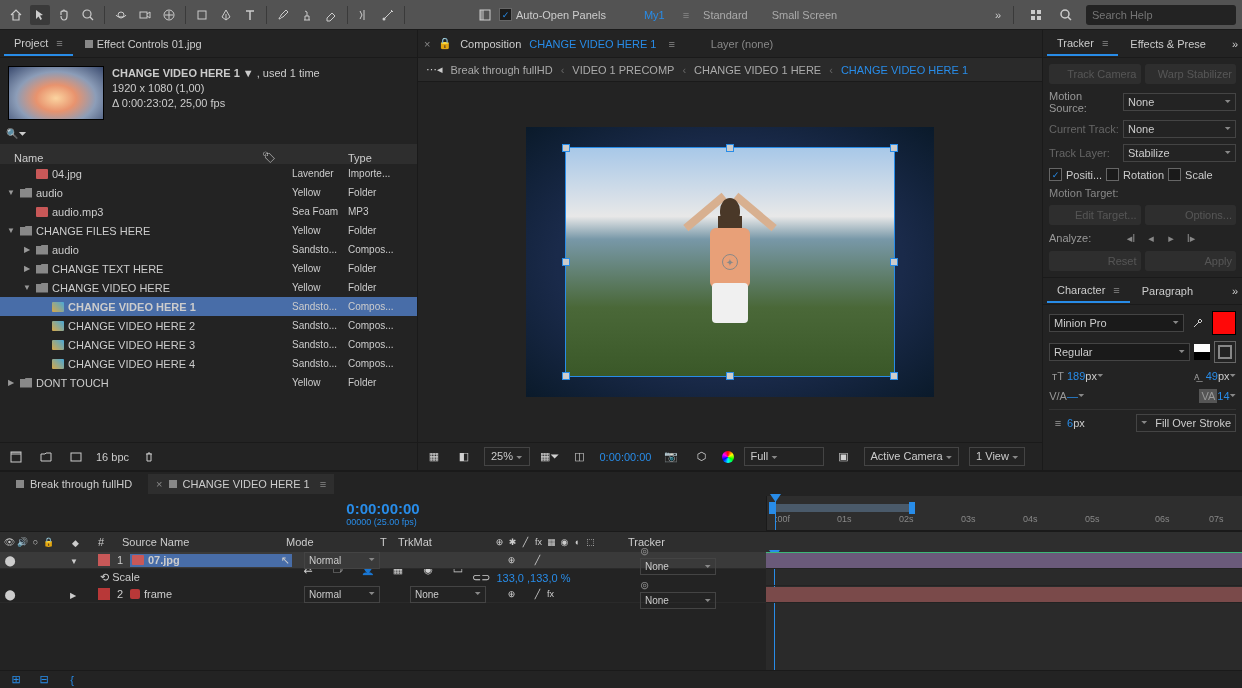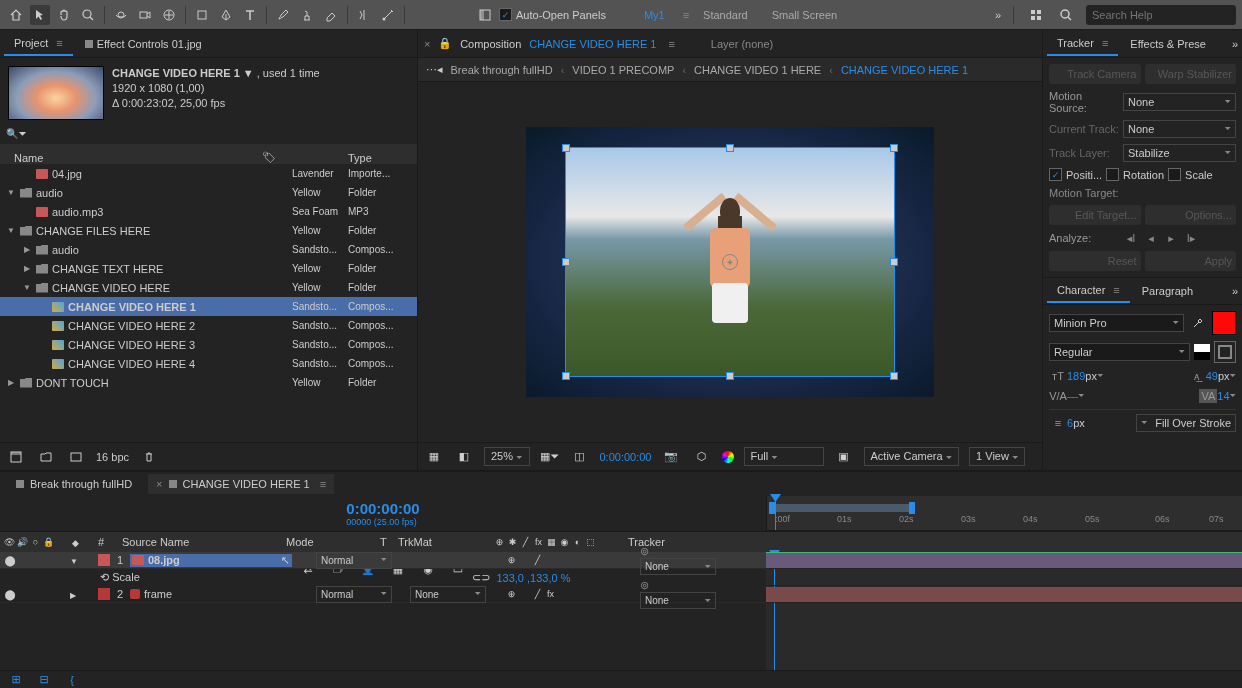--- a/index.html
+++ b/index.html
@@ -126,21 +126,21 @@
 .tl-col-switches{width:132px;display:flex;gap:2px;padding-left:4px}
 .tl-col-parent{flex:1;padding-left:6px}
 .tl-body{flex:1;display:flex}
 .tl-layers{width:766px}
 .tl-layer{height:17px;display:flex;align-items:center;padding:0 4px;border-bottom:1px solid #2a2a2a}
 .tl-layer.sel{background:#3a3a3a}
 .eye{width:12px;text-align:center;color:#ccc;font-size:10px}
 .tl-num{width:20px;text-align:center}
 .tl-lname{width:162px;display:flex;align-items:center;gap:4px}
 .tl-lname.editing{background:#486da8;padding:0 2px}
-.tl-mode{width:100px;padding-left:24px}
+.tl-mode{width:100px;padding-left:12px}
 .tl-mode-drop{border:1px solid #444;padding:1px 4px;font-size:10px;width:76px;display:inline-block}
 .tl-switches{width:132px;display:flex;gap:2px;color:#999;padding-left:4px;font-size:9px}
 .tl-parent{flex:1;padding-left:6px}
 .tl-prop{padding-left:100px;color:#999;font-size:10px;height:17px;display:flex;align-items:center;gap:6px}
 .tl-propval{color:#288ce8}
 .tl-tracks{flex:1;position:relative;background:#2a2a2a}
 .ruler{height:36px;background:#2e2e2e;position:relative;border-bottom:1px solid #1a1a1a}
 .ruler-mark{position:absolute;top:18px;font-size:9px;color:#888}
 .playhead{position:absolute;top:0;left:8px;width:1px;height:100%;background:#288ce8}
 .playhead::before{content:"";position:absolute;top:-2px;left:-5px;width:11px;height:8px;background:#288ce8;clip-path:polygon(0 0,100% 0,50% 100%)}
@@ -740,21 +740,21 @@
             <span class="eye">⬤</span>
             <span class="eye"></span>
             <span class="eye"></span>
             <span class="eye"></span>
           </div>
     <div class="tl-col-kf"><span style="font-size:8px">▼</span></div>
     <div class="layer-label" style="background:#c85858"></div>
     <div class="tl-num">1</div>
     <div class="tl-lname editing">
             <span class="img-ico" style="background:#c85858"></span>
-            <span style="font-weight:bold">08.jpg</span>
+            <span style="font-weight:bold">07.jpg</span>
             <span style="margin-left:auto">↖</span>
           </div>
     <div class="tl-mode">
             <span class="tl-mode-drop dropdown">Normal<span class="caret">⏷</span></span>
           </div>
     <div class="tl-col-t"></div>
     <div class="tl-col-trk"></div>
     <div class="tl-switches">
             <span class="sw-ico">⊕</span>
             <span class="sw-ico"></span>

